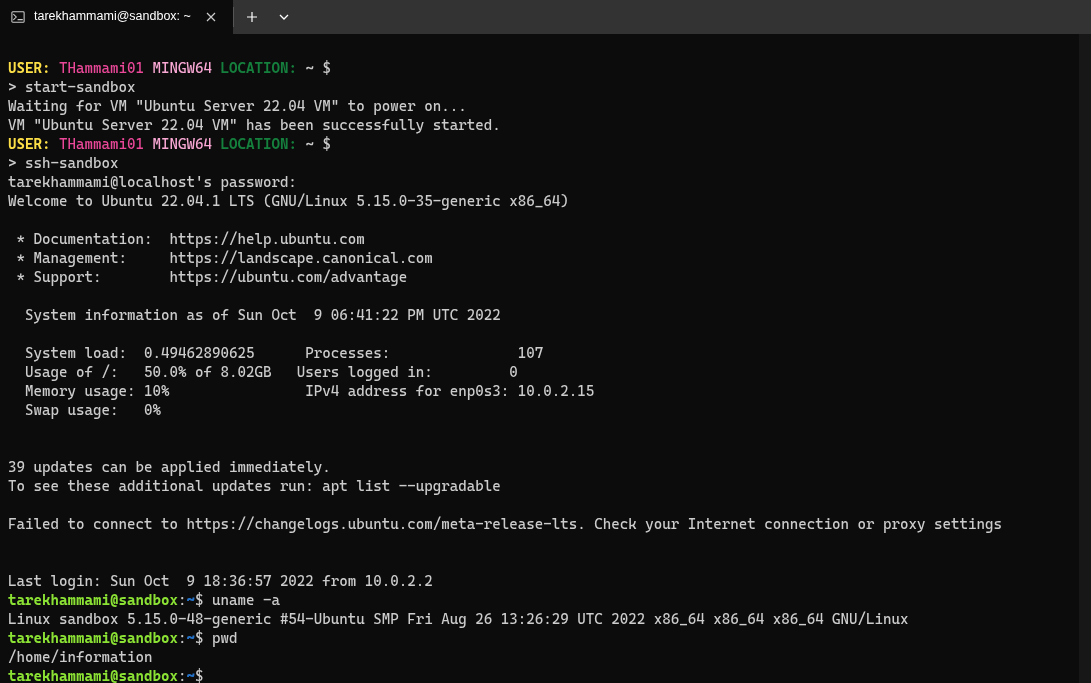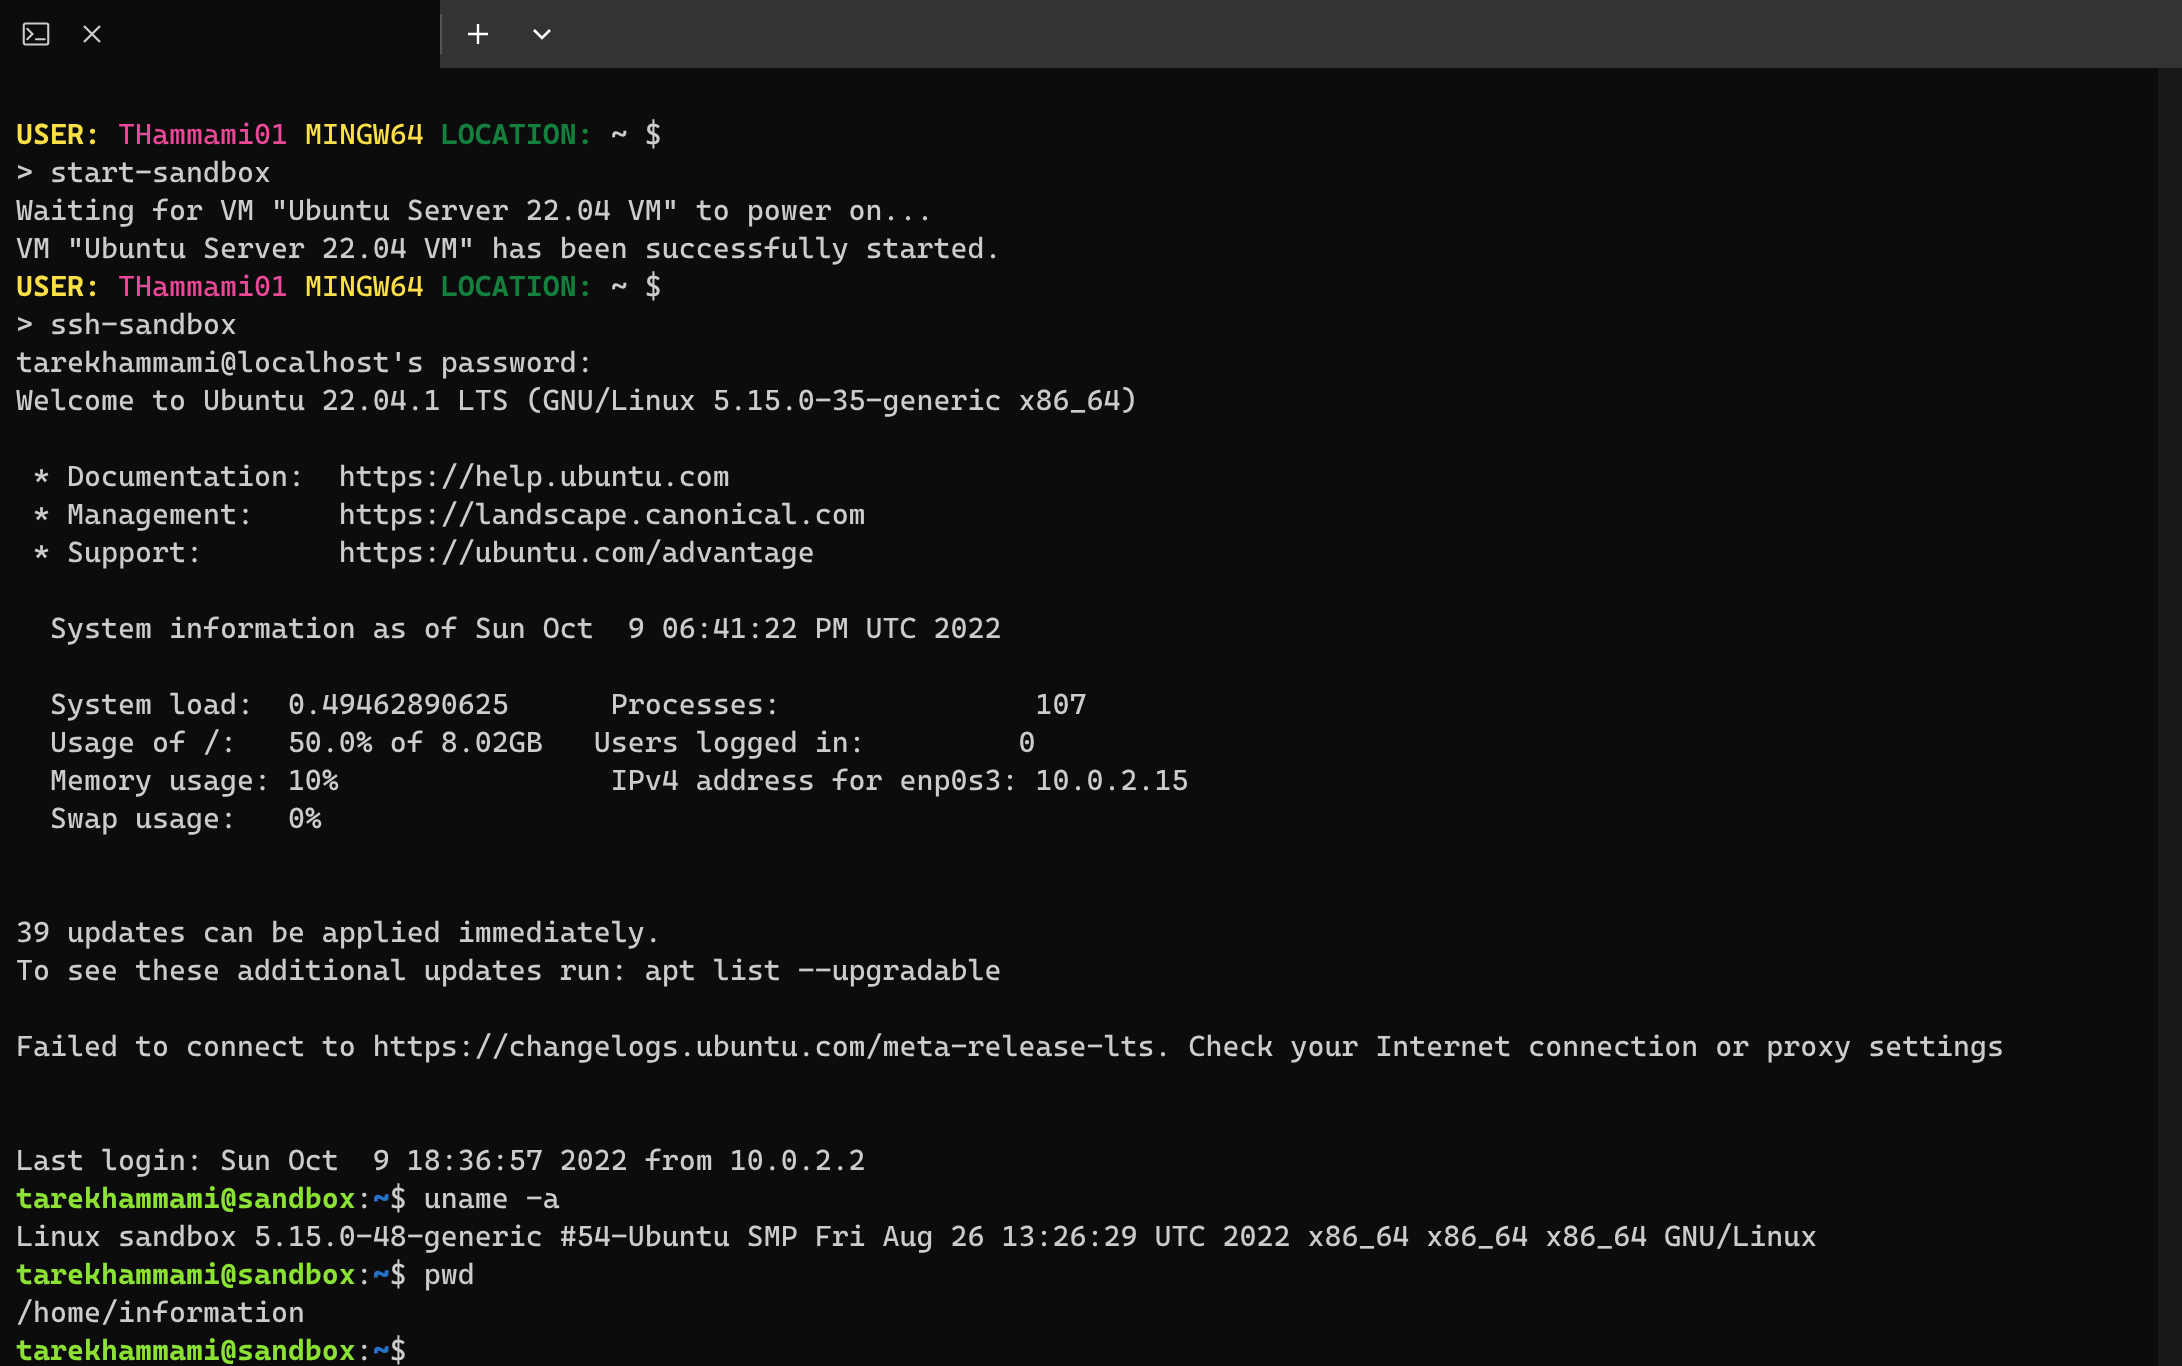--- a/index.html
+++ b/index.html
@@ -38,21 +38,21 @@
     color:#fff;
   }
   .divider { width:1px; background:#555; margin:7px 0;}
   .terminal {
     padding: 6px 8px;
     white-space: pre;
     font-variant-ligatures: none;
   }
   .c-green  { color: #fde047; }
   .c-cyan   { color: #ec4899; }
-  .c-magenta{ color: #fde047; }
+  .c-magenta{ color: #f9a8d4; }
   .c-yellow { color: #15803d; }
   .c-white  { color: #cccccc; }
   .c-lime   { color: #8be234; }
   .c-blue   { color: #2472c8; }
   .bold { font-weight: bold; }
   .scrollbar {
     position: absolute;
     right: 0;
     top: 34px;
     width: 12px;
@@ -64,20 +64,21 @@
 <body>
 
 <div class="titlebar">
   <div class="tab">
     <span class="icon">
       <svg width="14" height="14" viewBox="0 0 16 16">
           <rect x="1" y="2" width="14" height="12" rx="1" fill="none" stroke="#ccc" stroke-width="1.2"></rect>
           <path d="M3 5l3 3-3 3M8 11h5" stroke="#ccc" stroke-width="1.2" fill="none" stroke-linecap="round"></path>
         </svg>
     </span>
+    <span class="title">tarekhammami@sandbox: ~</span>
     <span class="close">
       <svg width="10" height="10" viewBox="0 0 10 10">
           <path d="M1 1l8 8M9 1l-8 8" stroke="#ccc" stroke-width="1.2"></path>
         </svg>
     </span>
   </div>
   <div class="divider"></div>
   <div class="tb-btn">
     <svg width="12" height="12" viewBox="0 0 12 12">
         <path d="M6 1v10M1 6h10" stroke="#fff" stroke-width="1.2"></path>

